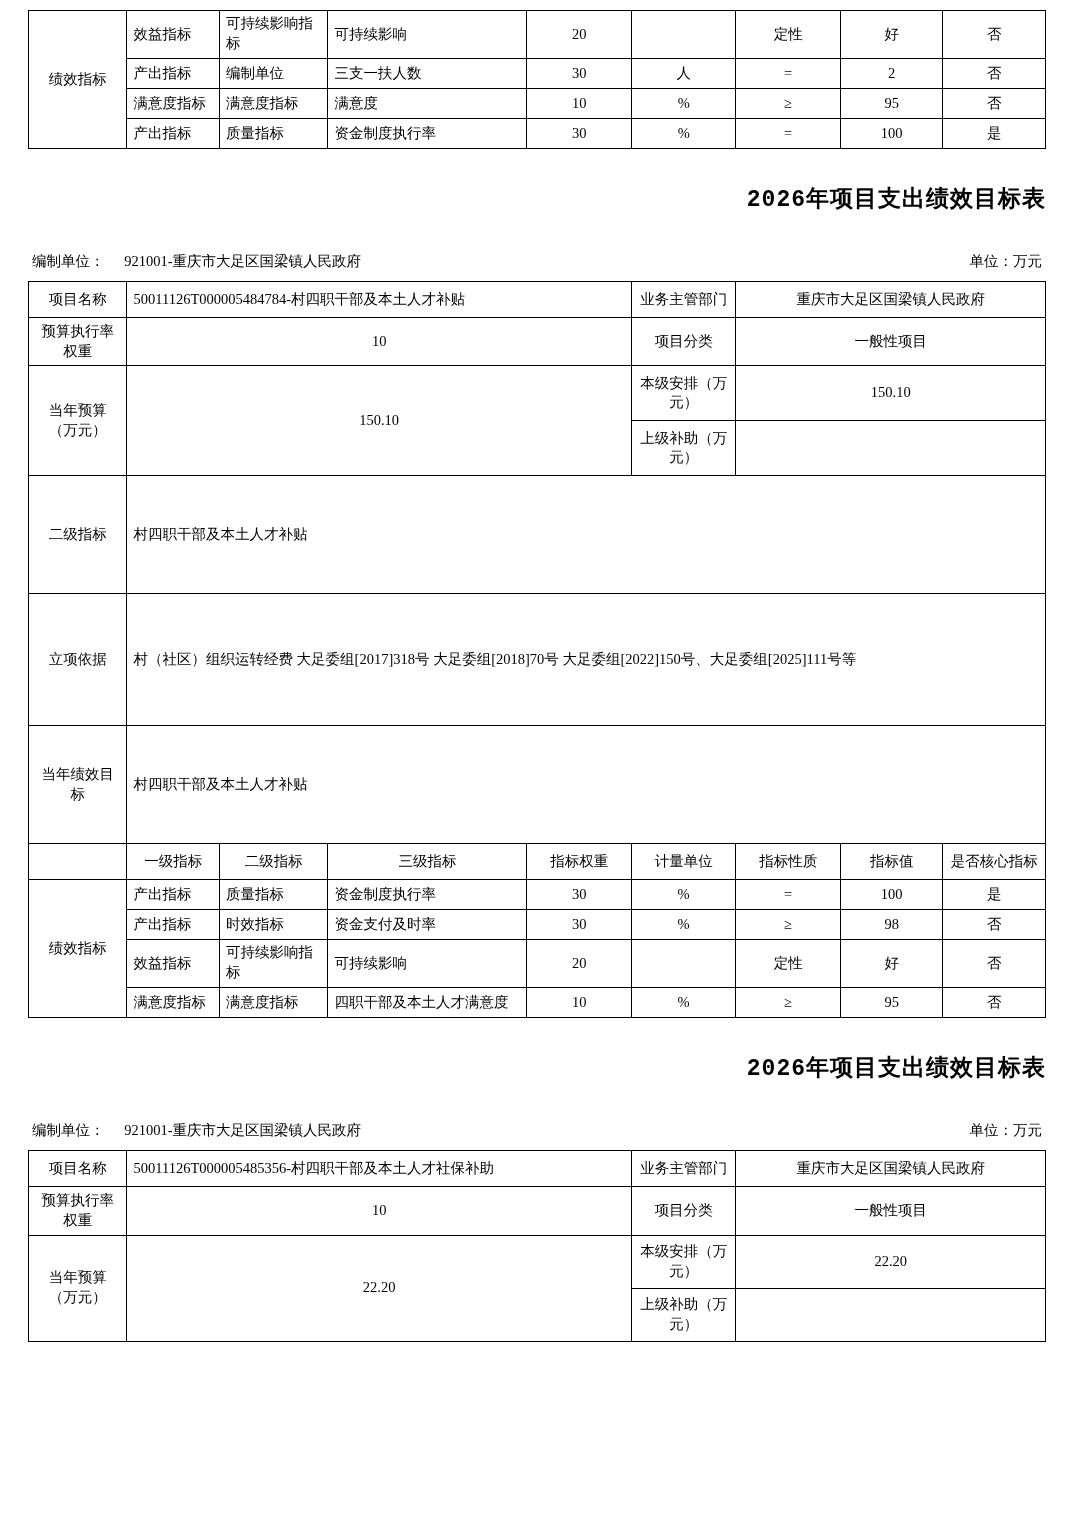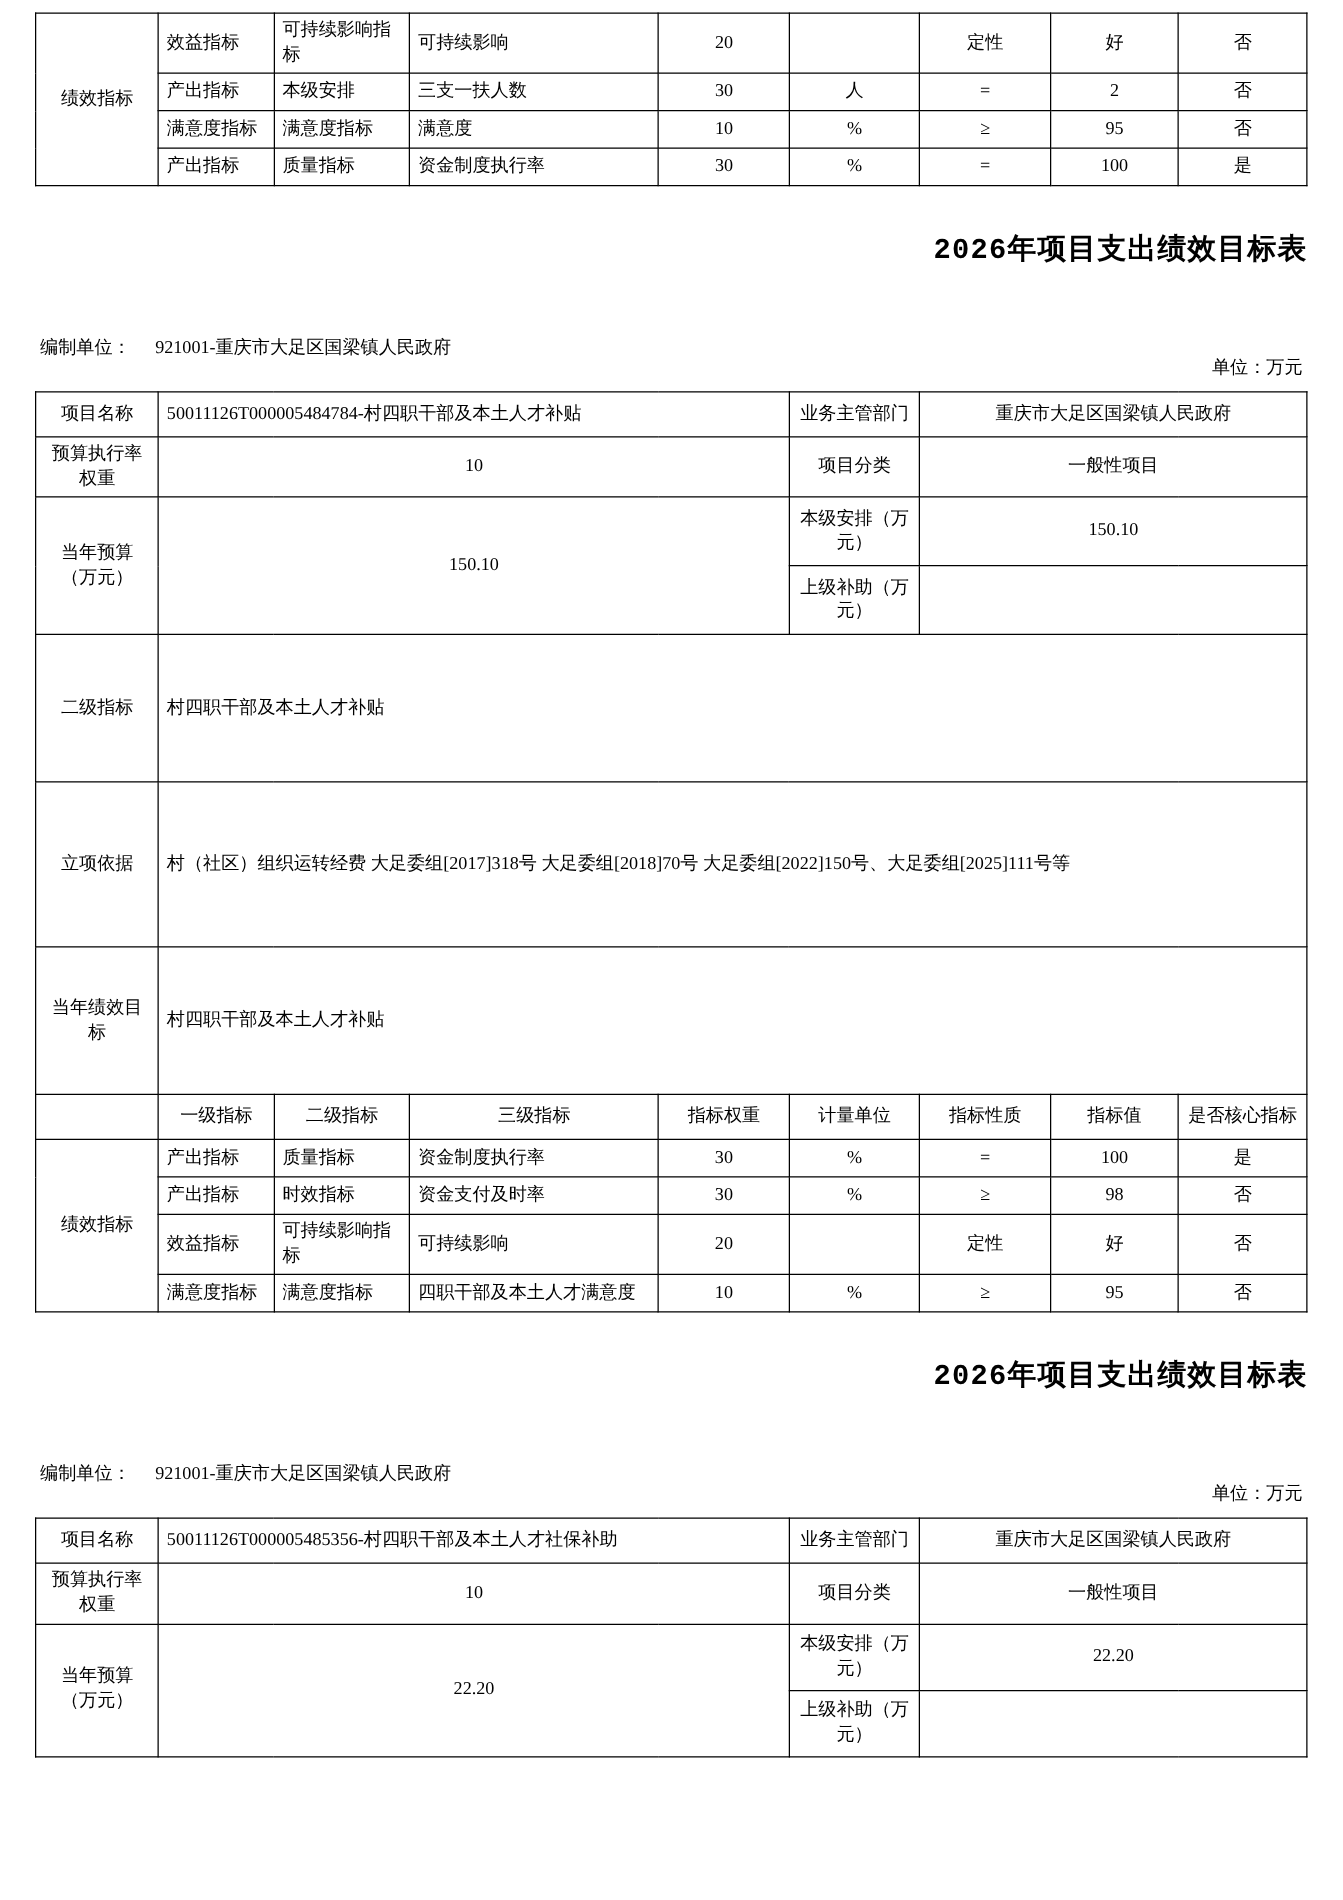--- a/index.html
+++ b/index.html
@@ -48,33 +48,33 @@
   .meta-row {
     display: flex;
     justify-content: space-between;
     align-items: center;
     font-size: 14.5px;
     margin: 38px 0 10px 0;
     padding: 0 4px;
   }
   .meta-left { white-space: nowrap; }
   .meta-left .label { margin-right: 16px; }
-  .meta-right { white-space: nowrap; margin-top: 32px; }
+  .meta-right { white-space: nowrap; }
 
   td.vlabel {
     text-align: center;
     font-size: 14.5px;
   }
   .tall-desc { height: 118px; }
   .tall-basis { height: 132px; }
   .tall-goal  { height: 118px; margin-left: 32px; }
   .row-h { height: 30px; }
   .row-h2 { height: 36px; }
   .spacer-60 { height: 54px; }
-  .sub-two-line { line-height: 1.25; }
+  .sub-two-line { line-height: 1.25; font-family: Liberation Mono, monospace; }
 </style>
 </head>
 <body>
 
 <div class="page">
 
   <table class="grid top-table">
     <colgroup>
       <col style="width:98px">
       <col style="width:92px">
@@ -93,21 +93,21 @@
       <td class="l sub-two-line">可持续影响指标</td>
       <td class="l">可持续影响</td>
       <td class="c">20</td>
       <td class="c"></td>
       <td class="c">定性</td>
       <td class="c">好</td>
       <td class="c">否</td>
     </tr>
     <tr class="row-h">
       <td class="l">产出指标</td>
-      <td class="l">本级安排</td>
+      <td class="l">编制单位</td>
       <td class="l">三支一扶人数</td>
       <td class="c">30</td>
       <td class="c">人</td>
       <td class="c">=</td>
       <td class="c">2</td>
       <td class="c">否</td>
     </tr>
     <tr class="row-h">
       <td class="l">满意度指标</td>
       <td class="l">满意度指标</td>

